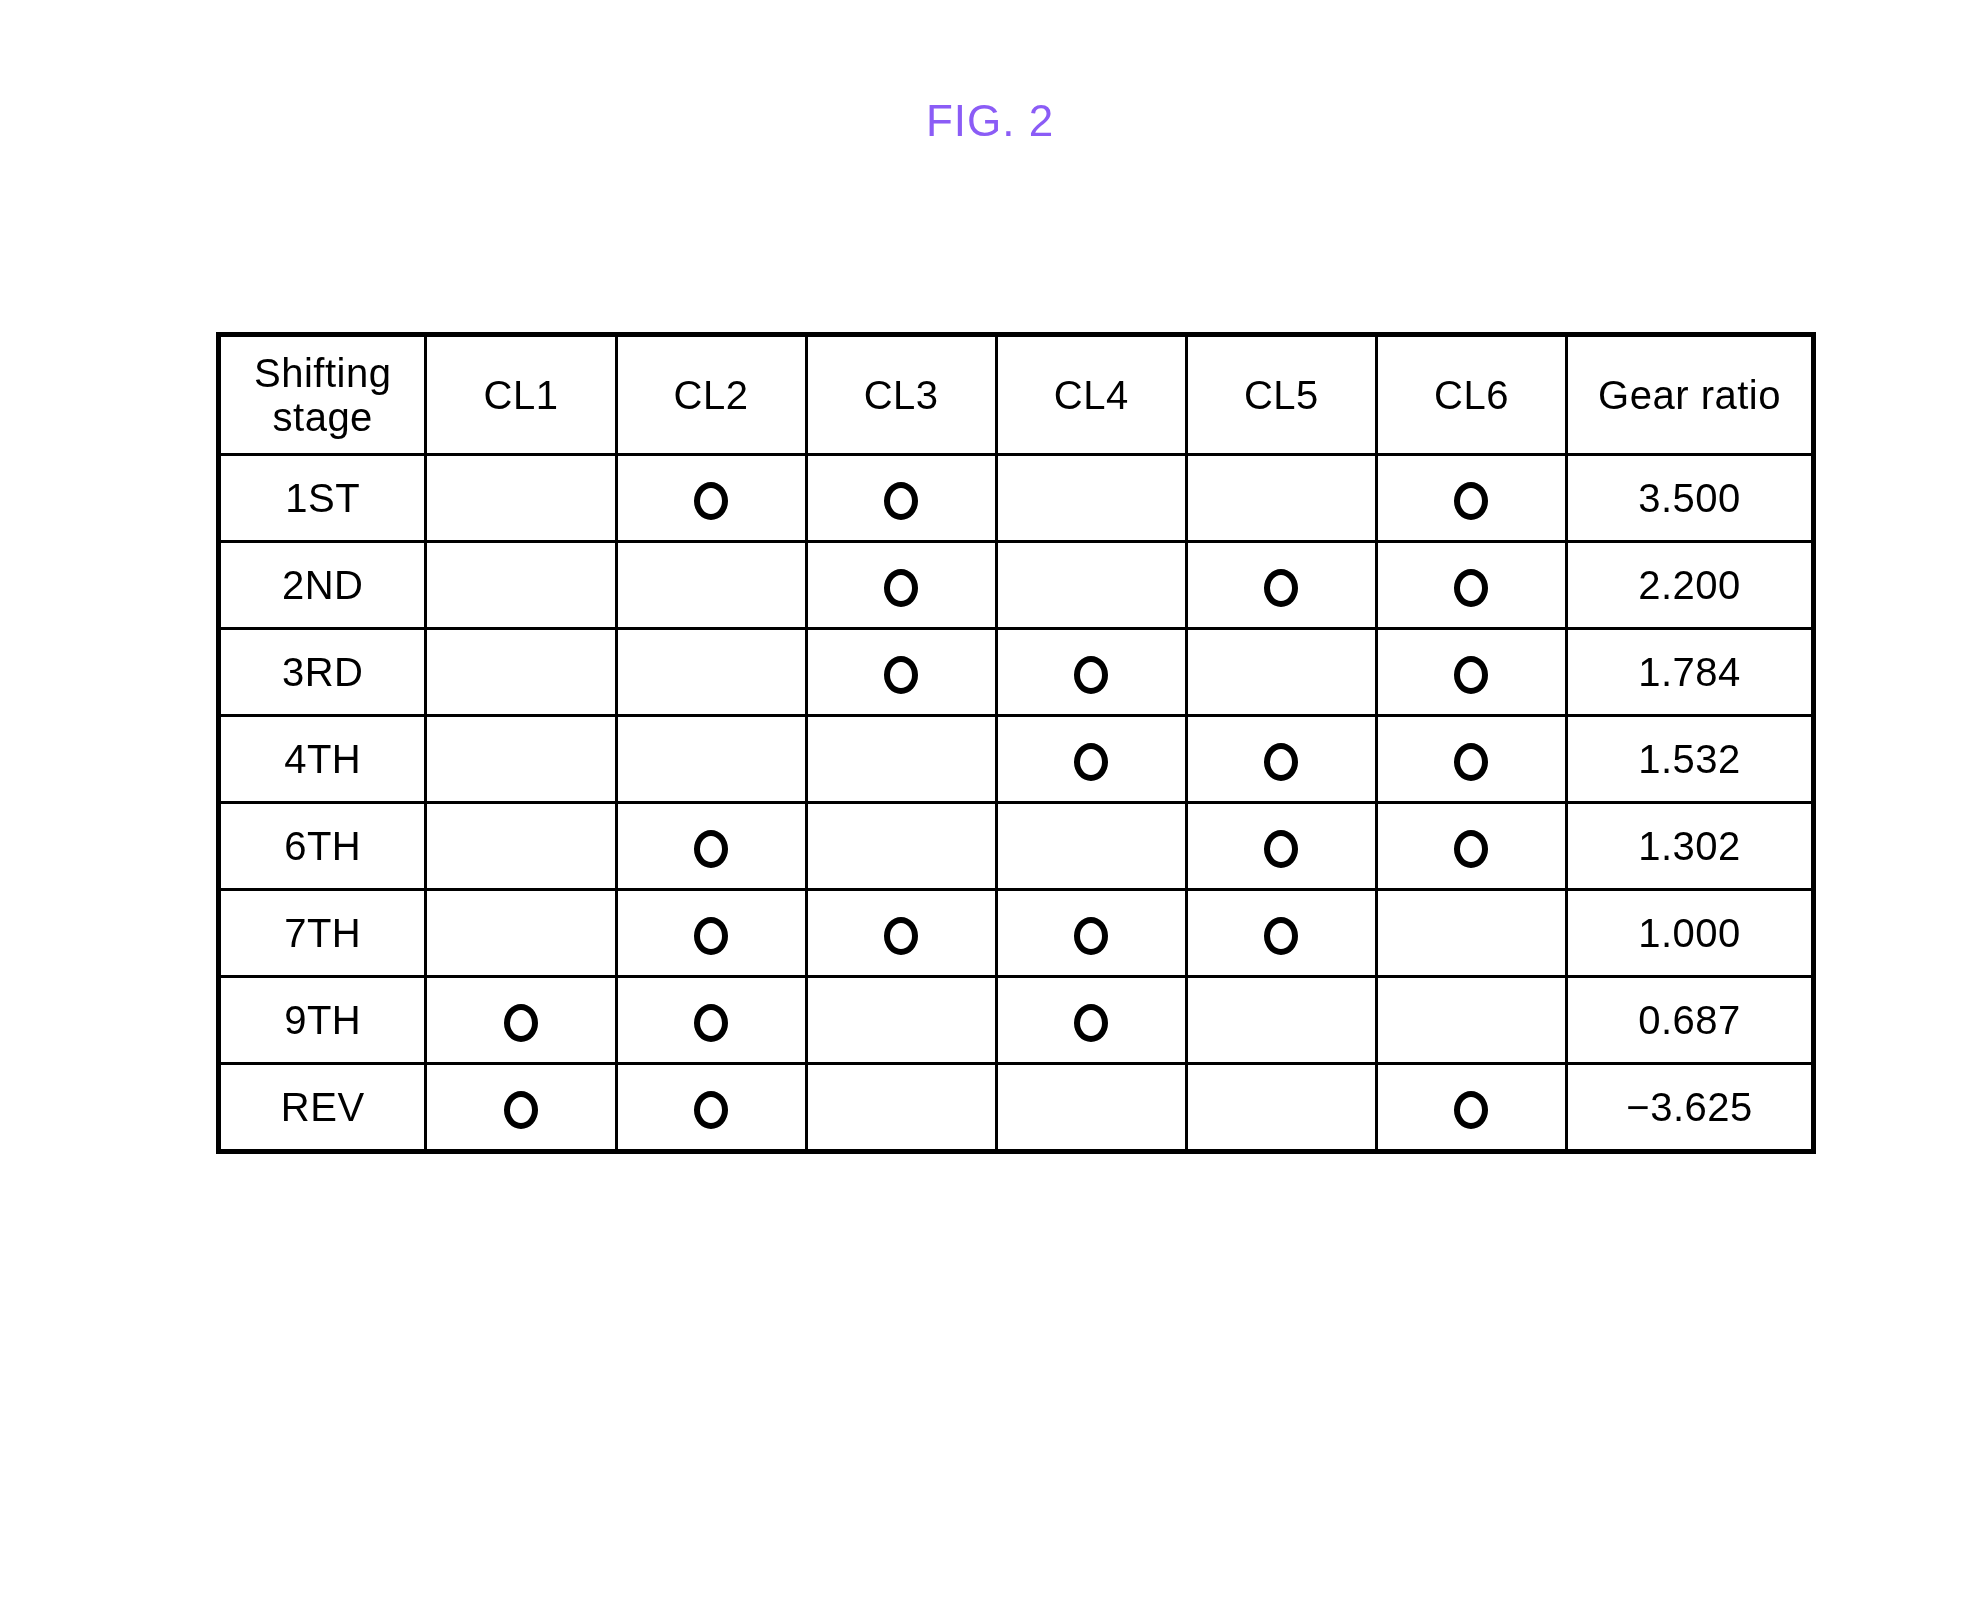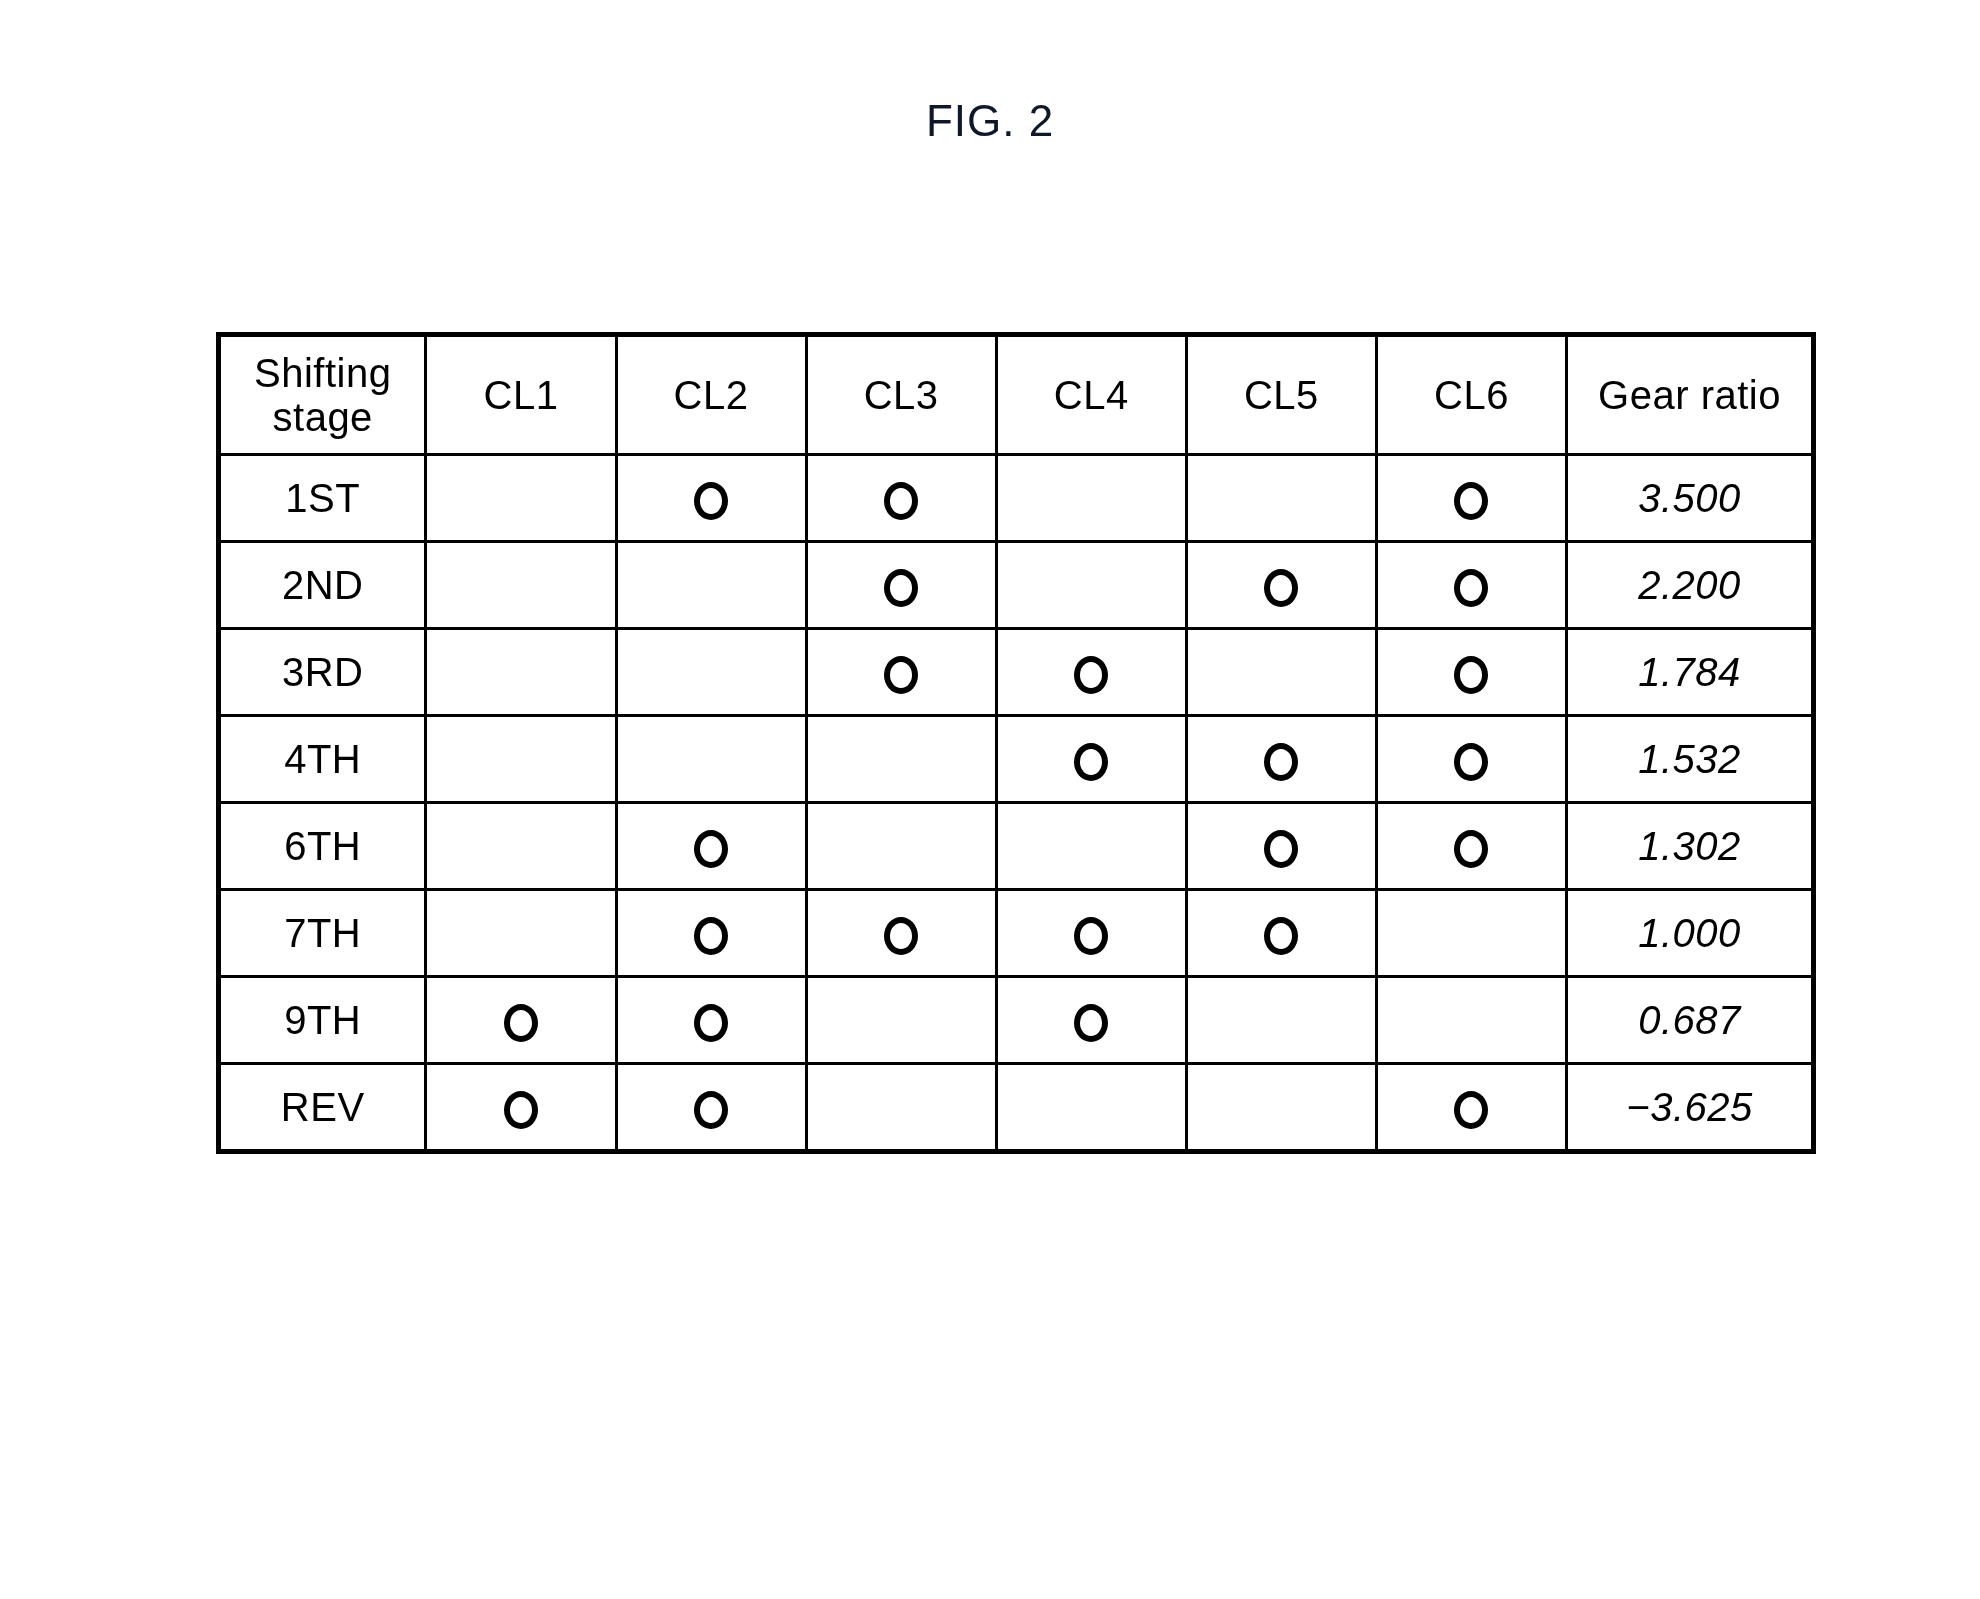--- a/index.html
+++ b/index.html
@@ -18,21 +18,21 @@
 
   #figure-title {
     position: absolute;
     top: 96px;
     left: 0;
     width: 1980px;
     text-align: center;
     font-size: 44px;
     font-weight: 400;
     letter-spacing: 1px;
-    color: #0f172a;
+    color: #8b5cf6;
   }
 
   #table-wrap {
     position: absolute;
     left: 172px;
     top: 332px;
     width: 1756px;
     padding-left: 44px;
   }
 
@@ -74,21 +74,21 @@
 
   th.hdr-ratio { font-size: 40px; padding: 0 10px; margin-left: 23px; }
 
   table.shift-table tbody td {
     height: 84px;
     font-size: 40px;
     letter-spacing: 0.5px;
   }
 
   td.stage-cell { font-size: 40px; }
-  td.ratio-cell { font-size: 40px; font-style: italic; }
+  td.ratio-cell { font-size: 40px; }
 
   .mark-circle {
     display: inline-block;
     width: 34px;
     height: 38px;
     border: 6px solid #000;
     border-radius: 50%;
     box-sizing: border-box;
     vertical-align: middle;
   }

